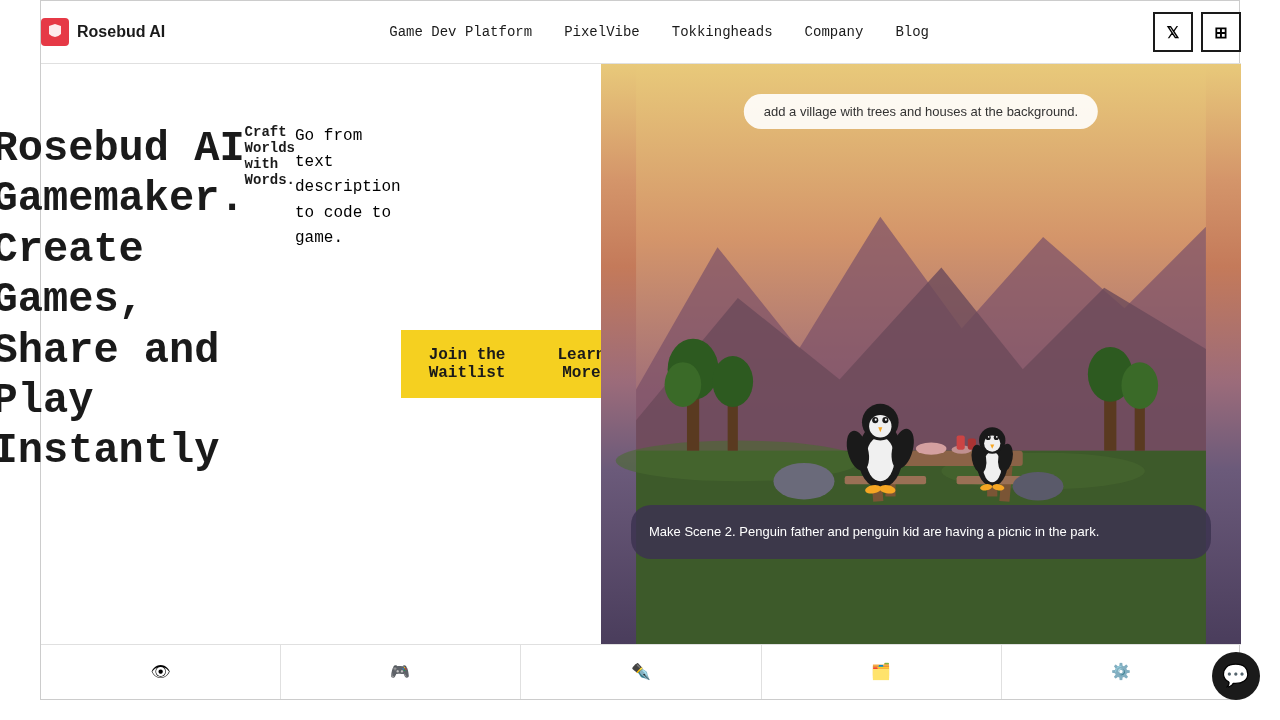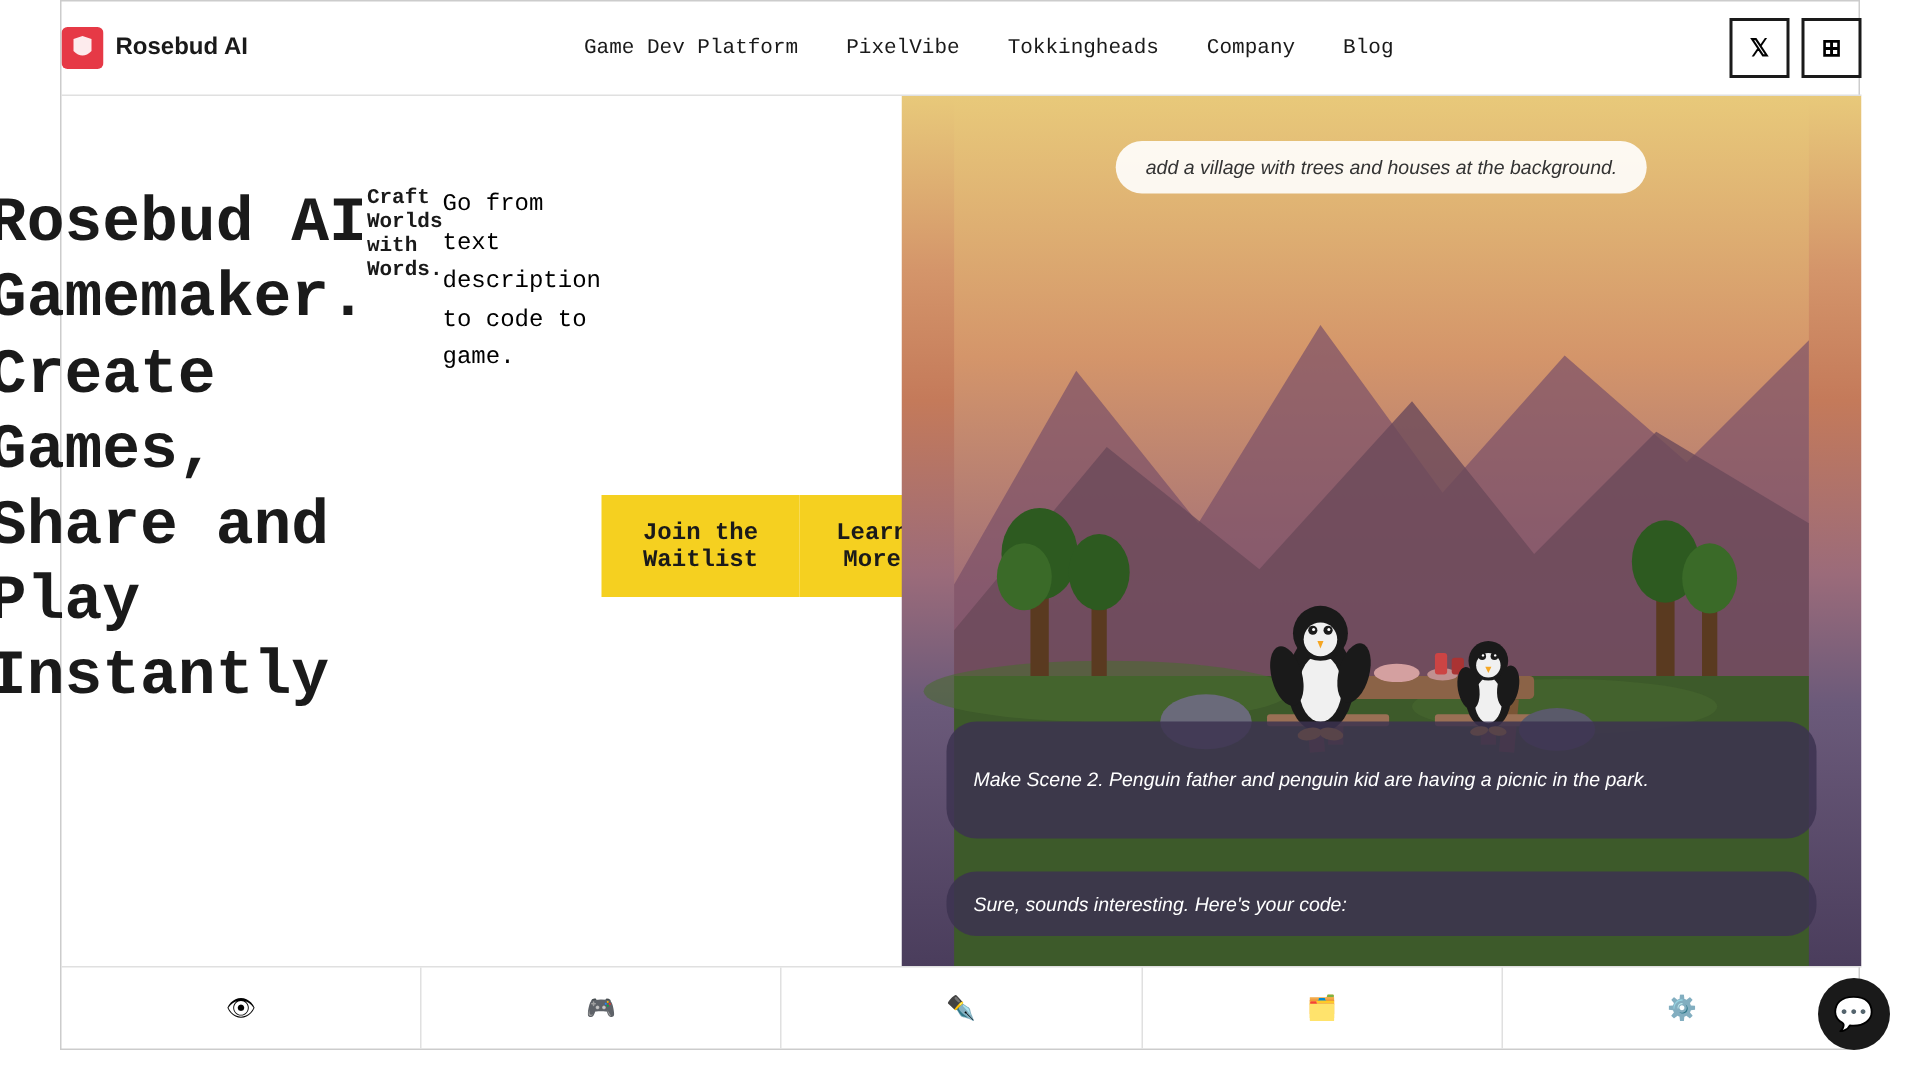--- a/index.html
+++ b/index.html
@@ -140,21 +140,20 @@
         180deg,
         #e8c97a 0%,
         #d4956a 20%,
         #c47a5a 35%,
         #9b6b7a 55%,
         #6b5a7a 70%,
         #4a3d5c 100%
       );
       position: relative;
       overflow: hidden;
-      font-style: italic;
     }
 
     
     .chat-bubble-top {
       position: absolute;
       top: 30px;
       left: 50%;
       transform: translateX(-50%);
       background: rgba(255,255,255,0.9);
       border-radius: 20px;
@@ -167,21 +166,21 @@
     }
 
     
     .chat-bubble-bottom1 {
       position: absolute;
       bottom: 85px;
       left: 30px;
       right: 30px;
       background: rgba(60, 50, 80, 0.85);
       border-radius: 20px;
-      padding: 30px 18px;
+      padding: 18px 18px;
       font-size: 13px;
       color: #fff;
       font-family: sans-serif;
       line-height: 1.4;
       z-index: 10;
     }
     .chat-bubble-bottom2 {
       position: absolute;
       bottom: 20px;
       left: 30px;
@@ -387,23 +386,20 @@
           <ellipse cx="395" cy="415" rx="25" ry="14" fill="#5a5a6a"></ellipse>
         </svg>
 
         <div class="chat-bubble-top">
           <span>add a village with trees and houses at the background.</span>
         </div>
 
         <div class="chat-bubble-bottom1">
           <span>Make Scene 2. Penguin father and penguin kid are having a picnic in the park.</span>
         </div>
-        <div class="chat-bubble-bottom2">
-          <span>Sure, sounds interesting. Here's your code:</span>
-        </div>
       </div>
     </div>
   </div>
 
   <div class="bottom-bar">
     <div class="bottom-bar-item">
       <span>👁</span>
     </div>
     <div class="bottom-bar-item">
       <span>🎮</span>

